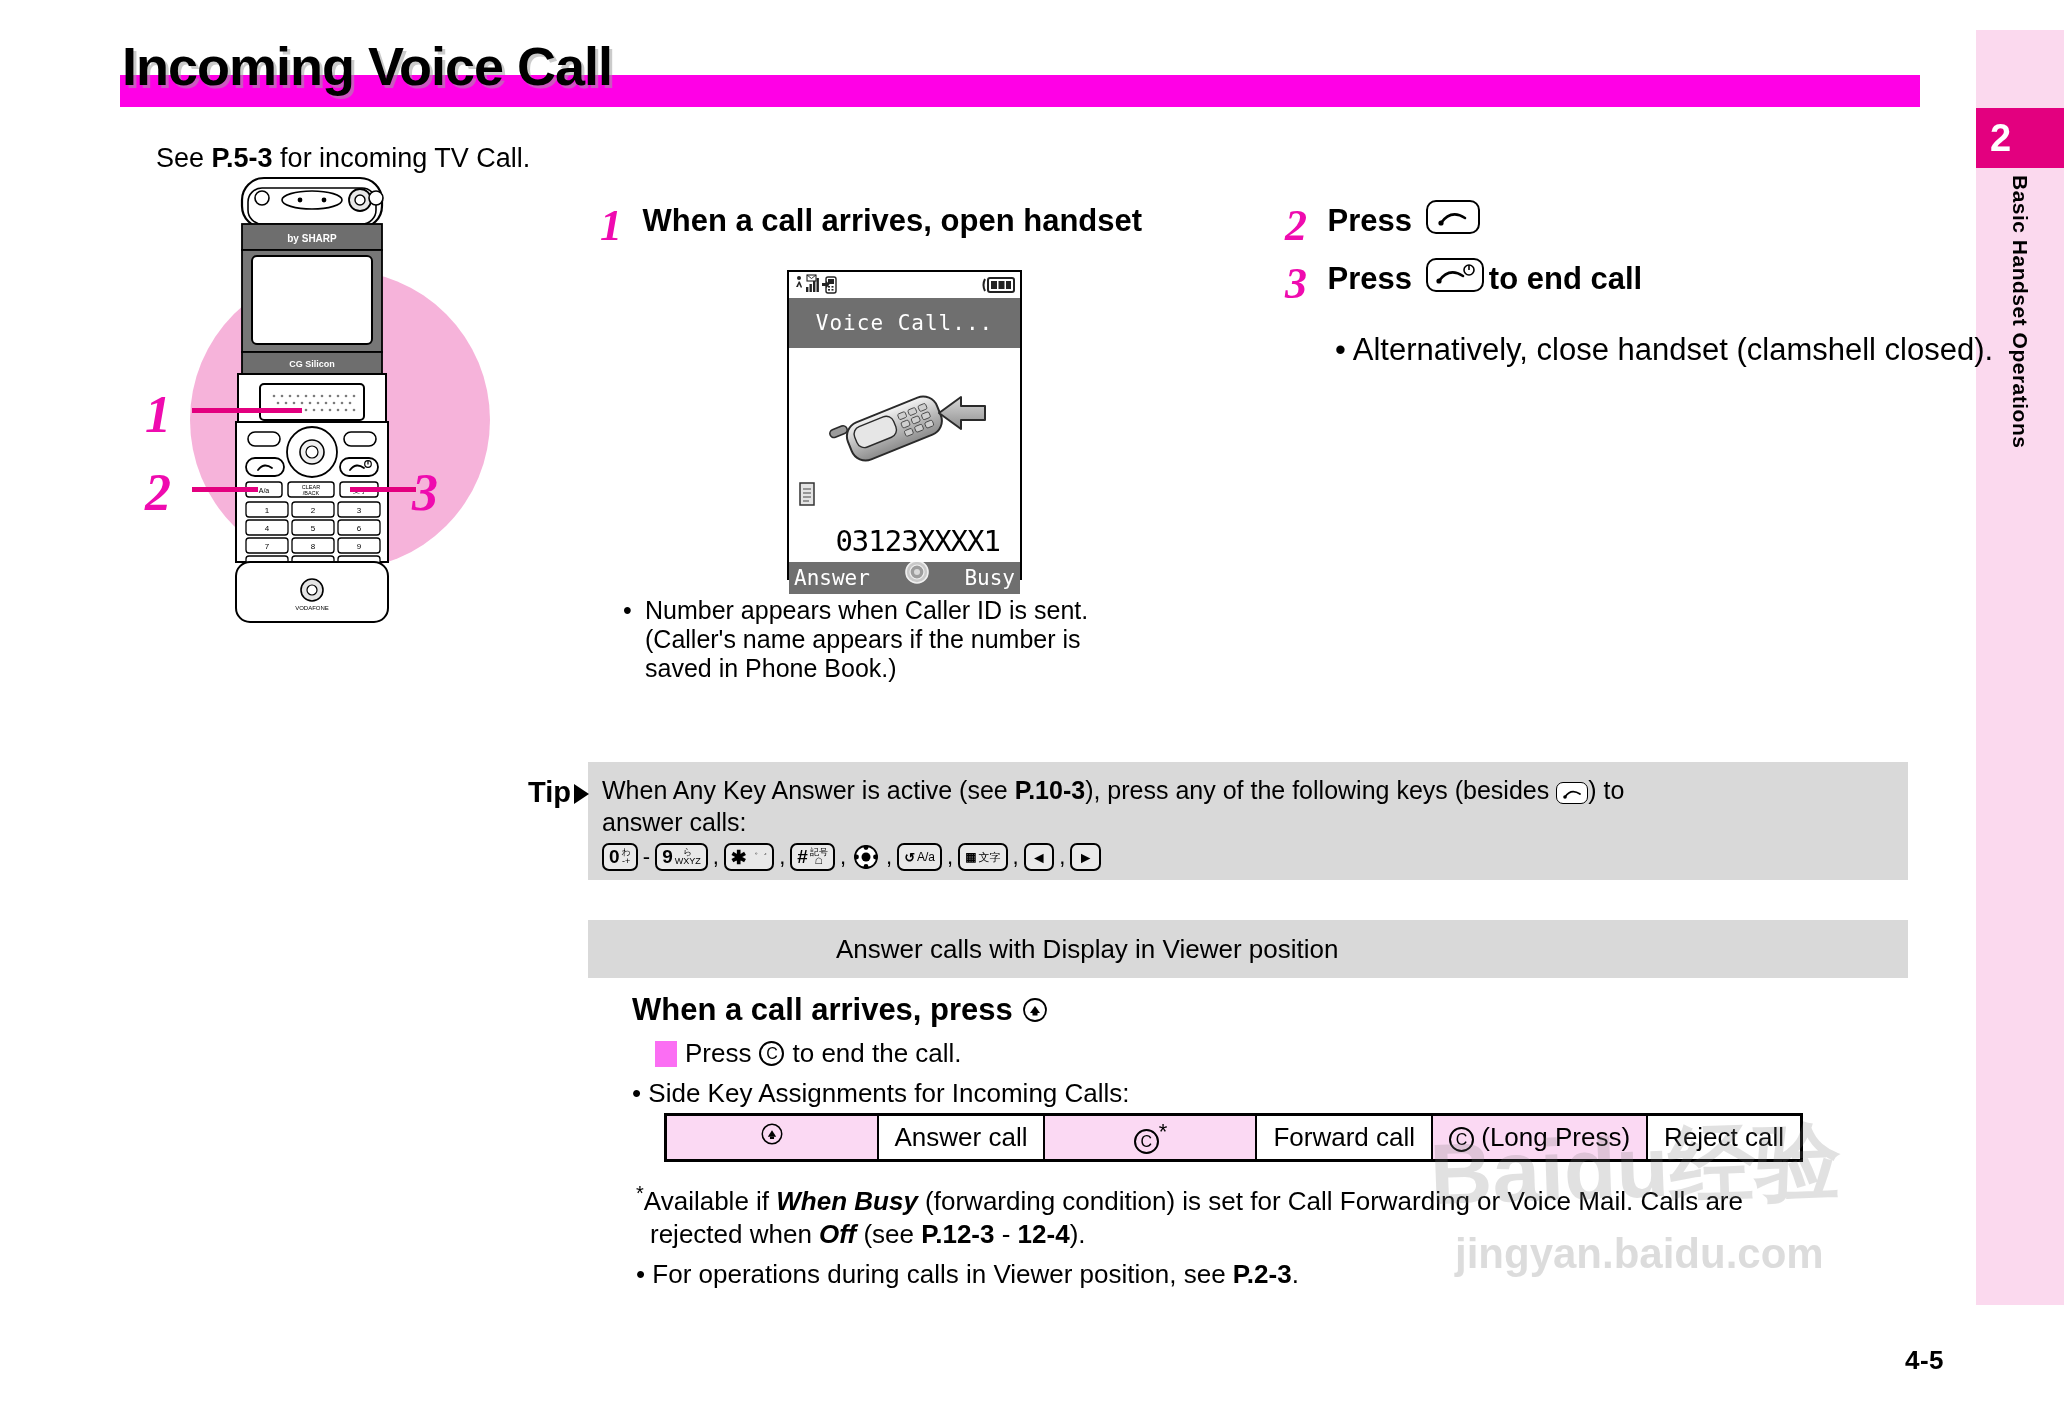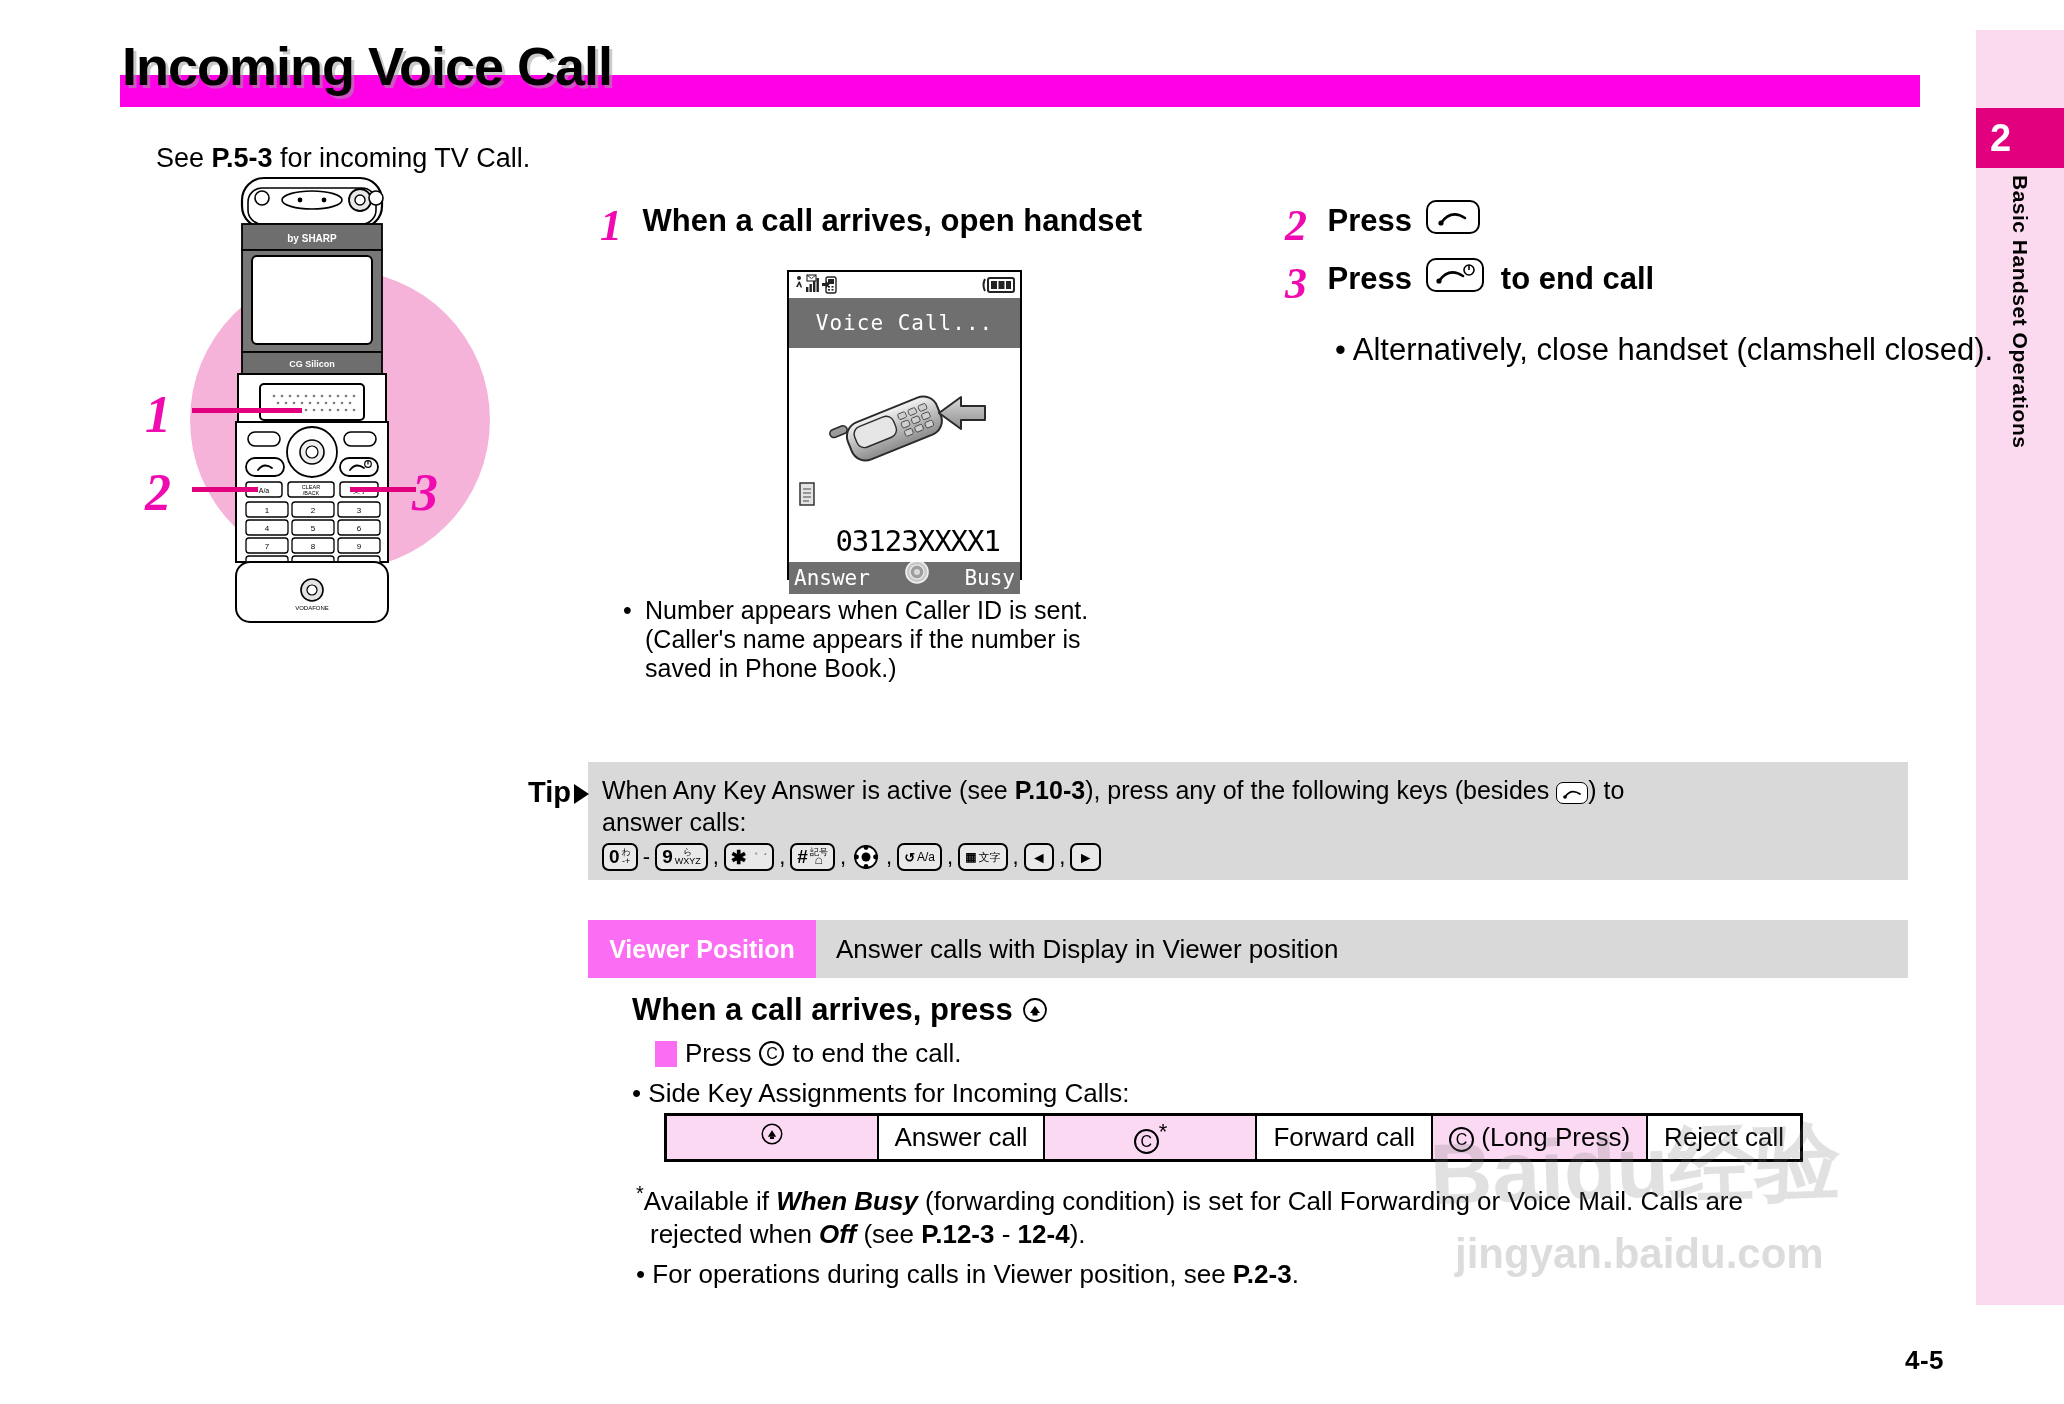--- a/index.html
+++ b/index.html
@@ -429,21 +429,21 @@
   <span class="step-num">3</span>
   <span class="step-text" style="margin-left:16px;">Press</span>
   <span class="keyglyph" style="margin-left:10px;">
     <svg width="54" height="30" viewBox="0 0 54 30">
       <path d="M11 21 q10 -14 24 -5" stroke="#000" stroke-width="2.6" fill="none" stroke-linecap="round"></path>
       <circle cx="11" cy="21" r="2.6" fill="#000"></circle>
       <circle cx="41" cy="10" r="5" fill="none" stroke="#000" stroke-width="1.6"></circle>
       <line x1="41" y1="5" x2="41" y2="10" stroke="#000" stroke-width="1.6"></line>
     </svg>
   </span>
-  <span class="step-text" style="margin-left:12px;">to end call</span>
+  <span class="step-text" style="margin-left:0;">to end call</span>
 </div>
 <div id="step3-note">• Alternatively, close handset (clamshell closed).</div>
 
 <div id="screen-mock">
   <div id="screen-status">
     <svg width="70" height="22" viewBox="0 0 70 22">
 
       <g fill="#222">
         <circle cx="6" cy="4" r="2"></circle>
         <path d="M6 7 l-3 6 l2 0 l1 -3 l2 4 l1 -1 l-2 -5 z"></path>
@@ -606,21 +606,20 @@
         <span class="sub" style="font-size:11px;">文字</span>
       </span>
     <span class="sep">,</span>
     <span class="tipkey" style="padding:0 9px;">◂</span>
     <span class="sep">,</span>
     <span class="tipkey" style="padding:0 9px;">▸</span>
   </div>
 </div>
 
 <div id="viewer-bar">
-  <div id="viewer-tag">Viewer Position</div>
   <div id="viewer-desc">Answer calls with Display in Viewer position</div>
 </div>
 
 <div id="viewer-head">
   <span>When a call arrives, press</span>
   <span style="display:inline-block; vertical-align:-4px;">
     <svg width="28" height="28" viewBox="0 0 28 28">
       <circle cx="14" cy="14" r="11" fill="none" stroke="#000" stroke-width="1.8"></circle>
       <path d="M9 17 l5 -7 l5 7 z" fill="#000"></path>
       <rect x="11.5" y="17" width="5" height="2.5" fill="#000"></rect>

